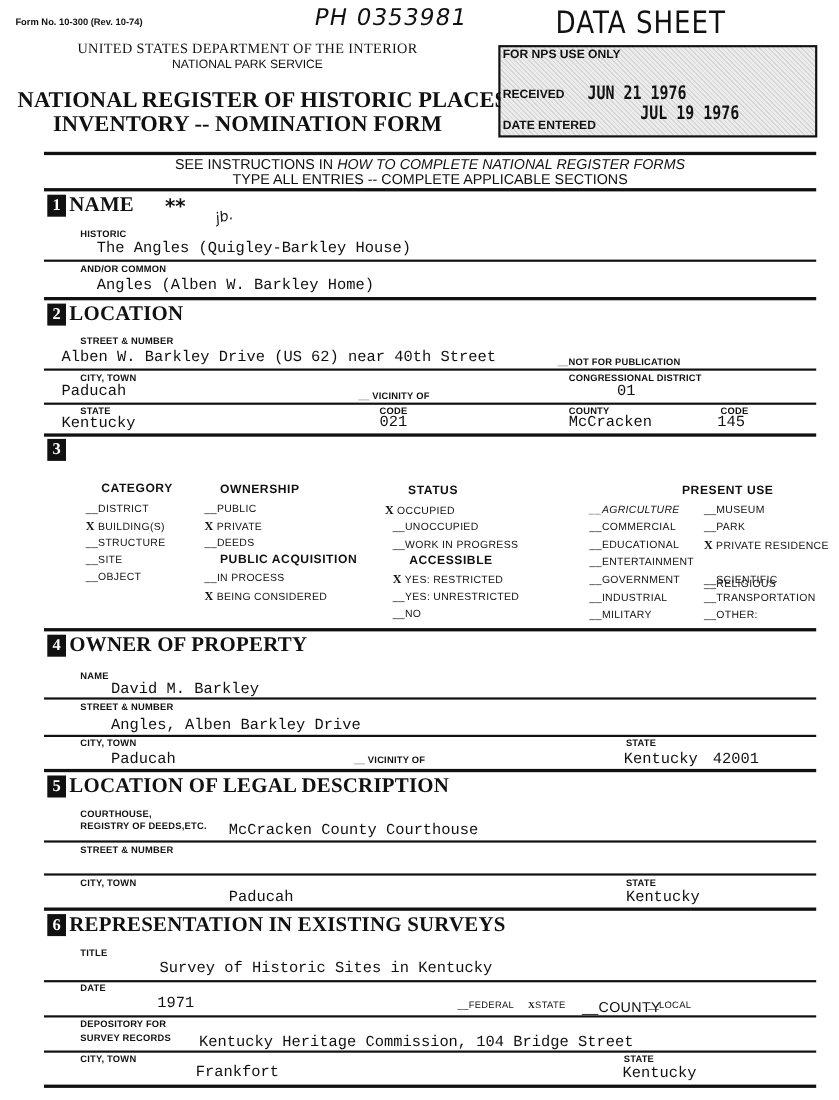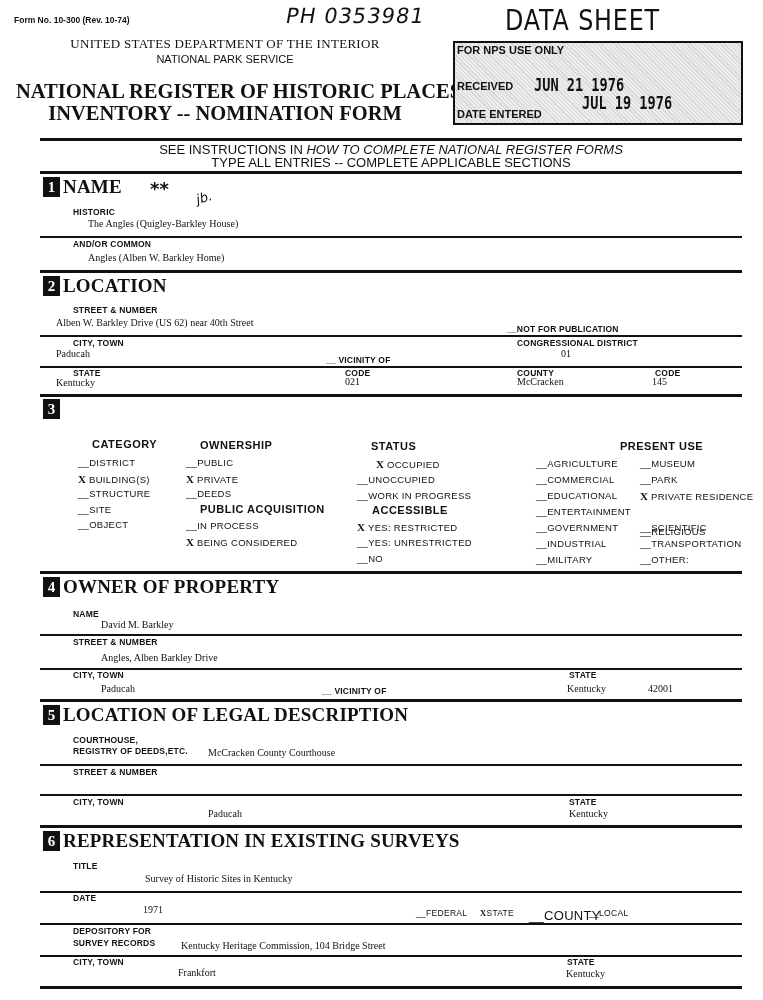--- a/index.html
+++ b/index.html
@@ -17,21 +17,21 @@
   .npsbox .lbl { position: absolute; font-size: 11px; font-weight: bold; }
   .npsbox .stamp { position: absolute; font-family: "DejaVu Sans Mono", monospace; font-weight: bold; font-size: 17px; transform: scaleX(0.8); transform-origin: left top; }
   .rule { position: absolute; left: 40px; width: 702px; background: #111; }
   .thick { height: 3px; }
   .thin { height: 1.5px; }
   .instr { left: 40px; width: 702px; text-align: center; font-size: 13px; line-height: 13px; }
   .sechead { position: absolute; left: 43px; display: flex; align-items: center; }
   .secnum { background: #111; color: #fff; font-family: "Liberation Serif", serif; font-weight: bold; font-size: 15px; width: 17px; height: 20px; line-height: 20px; text-align: center; margin-right: 3px; }
   .sectitle { font-family: "Liberation Serif", serif; font-weight: bold; font-size: 19px; letter-spacing: 0.2px; }
   .flbl { position: absolute; font-size: 8.5px; font-weight: bold; letter-spacing: 0.2px; }
-  .fval { position: absolute; font-family: Liberation Serif, serif; font-size: 10px; }
+  .fval { position: absolute; font-family: Liberation Mono, monospace; font-size: 14px; }
   .clshead { position: absolute; font-size: 11px; font-weight: bold; letter-spacing: 0.5px; }
   .clsitem { position: absolute; font-size: 9.5px; letter-spacing: 0.3px; }
   .chk { font-family: "Liberation Serif", serif; font-weight: bold; font-size: 11px; display: inline-block; width: 11px; }
 </style>
 </head>
 <body>
 
 <div class="abs formno">Form No. 10-300 (Rev. 10-74)</div>
 <div class="abs refno">PH 0353981</div>
 <div class="abs dept">UNITED STATES DEPARTMENT OF THE INTERIOR</div>
@@ -112,34 +112,34 @@
     <div class="clsitem" style="left: 186px; top: 488px;"><span class="">__</span><span>DEEDS</span></div>
   </div>
 <div class="clshead" style="left:200px;top:503px;">PUBLIC ACQUISITION</div>
 <div id="acq-list">
     <div class="clsitem" style="left: 186px; top: 520px;"><span class="">__</span><span>IN PROCESS</span></div>
     <div class="clsitem" style="left: 186px; top: 536px;"><span class="chk">X</span><span>BEING CONSIDERED</span></div>
   </div>
 
 <div class="clshead" style="left:371px;top:440px;">STATUS</div>
 <div id="status-list">
-    <div class="clsitem" style="left: 376px; top: 458px;"><span class="chk">X</span><span>OCCUPIED</span></div>
+    <div class="clsitem" style="left: 350px; top: 458px;"><span class="chk">X</span><span>OCCUPIED</span></div>
     <div class="clsitem" style="left: 357px; top: 474px;"><span class="">__</span><span>UNOCCUPIED</span></div>
     <div class="clsitem" style="left: 357px; top: 490px;"><span class="">__</span><span>WORK IN PROGRESS</span></div>
   </div>
 <div class="clshead" style="left:372px;top:504px;">ACCESSIBLE</div>
 <div id="access-list">
     <div class="clsitem" style="left: 357px; top: 521px;"><span class="chk">X</span><span>YES: RESTRICTED</span></div>
     <div class="clsitem" style="left: 357px; top: 537px;"><span class="">__</span><span>YES: UNRESTRICTED</span></div>
     <div class="clsitem" style="left: 357px; top: 553px;"><span class="">__</span><span>NO</span></div>
   </div>
 
 <div class="clshead" style="left:596px;top:440px;padding-left:24px;">PRESENT USE</div>
 <div id="use1-list">
-    <div class="clsitem" style="left: 536px; top: 458px;"><span class="">__</span><span>AGRICULTURE</span></div>
+    <div class="clsitem" style="left: 536px; top: 458px; font-style: italic;"><span class="">__</span><span>AGRICULTURE</span></div>
     <div class="clsitem" style="left: 536px; top: 474px;"><span class="">__</span><span>COMMERCIAL</span></div>
     <div class="clsitem" style="left: 536px; top: 490px;"><span class="">__</span><span>EDUCATIONAL</span></div>
     <div class="clsitem" style="left: 536px; top: 506px;"><span class="">__</span><span>ENTERTAINMENT</span></div>
     <div class="clsitem" style="left: 536px; top: 522px;"><span class="">__</span><span>GOVERNMENT</span></div>
     <div class="clsitem" style="left: 536px; top: 538px;"><span class="">__</span><span>INDUSTRIAL</span></div>
     <div class="clsitem" style="left: 536px; top: 554px;"><span class="">__</span><span>MILITARY</span></div>
   </div>
 <div id="use2-list">
     <div class="clsitem" style="left: 640px; top: 458px;"><span class="">__</span><span>MUSEUM</span></div>
     <div class="clsitem" style="left: 640px; top: 474px;"><span class="">__</span><span>PARK</span></div>

